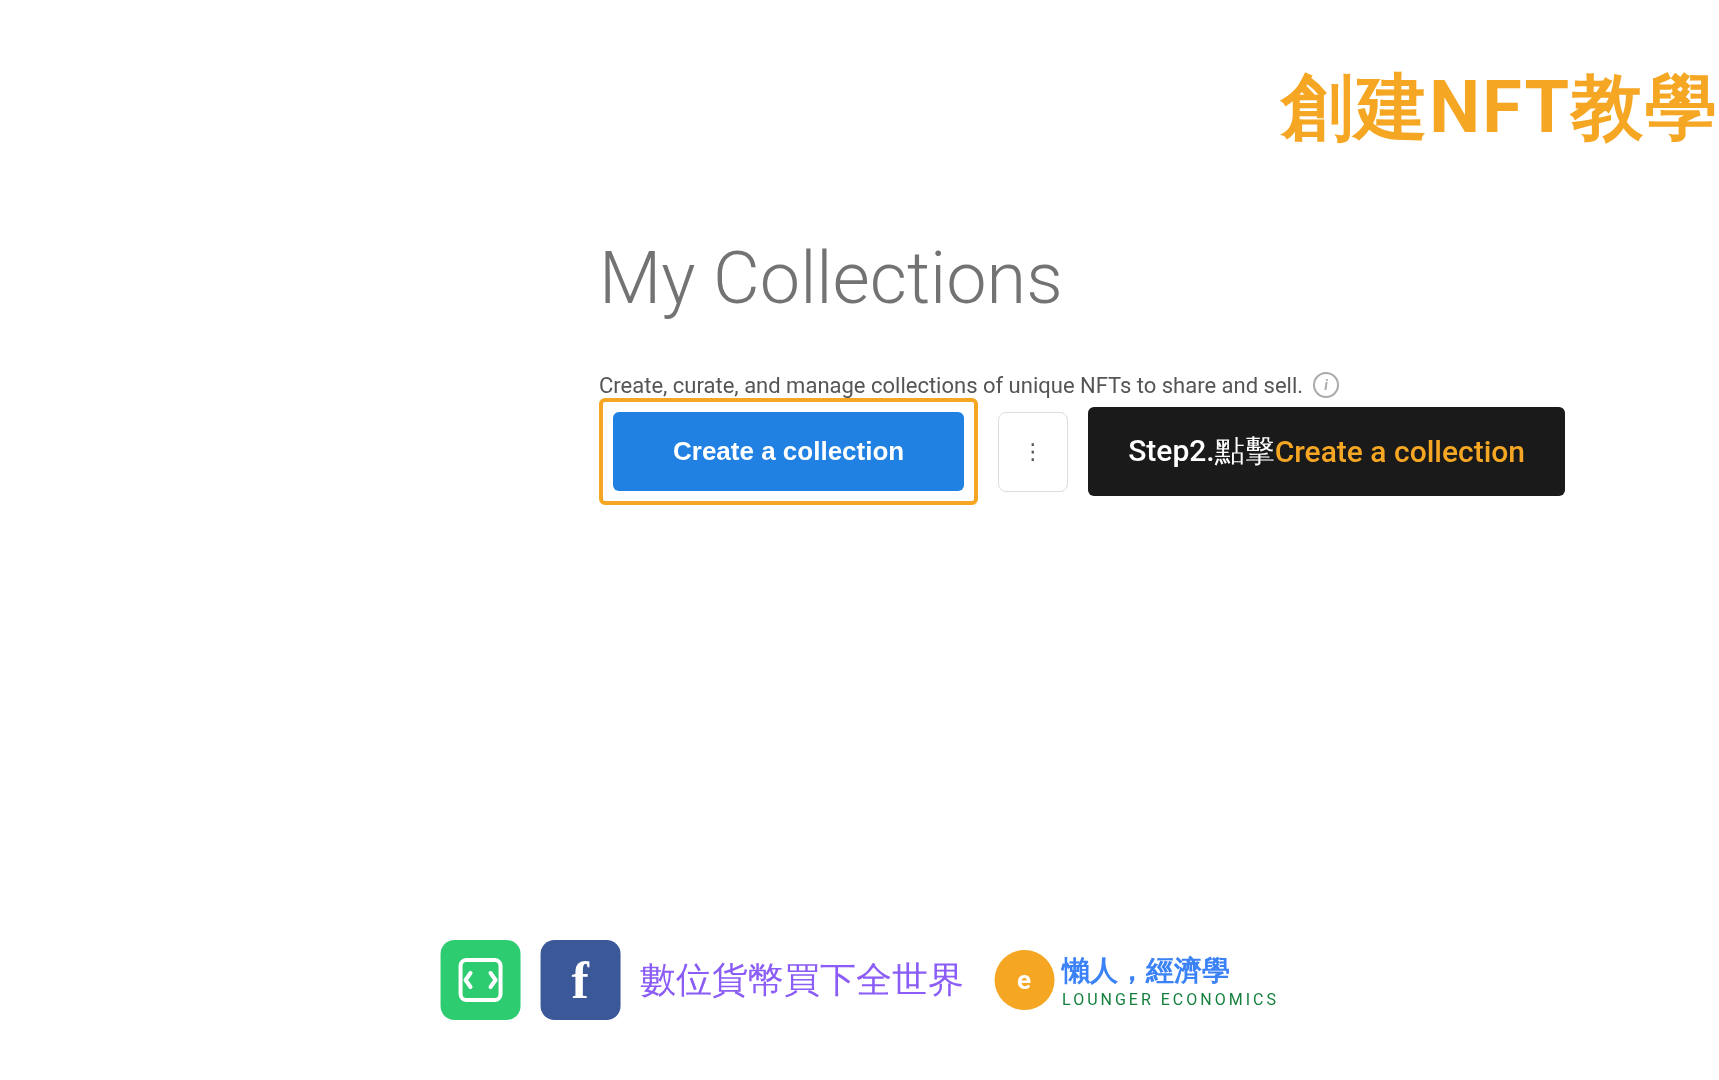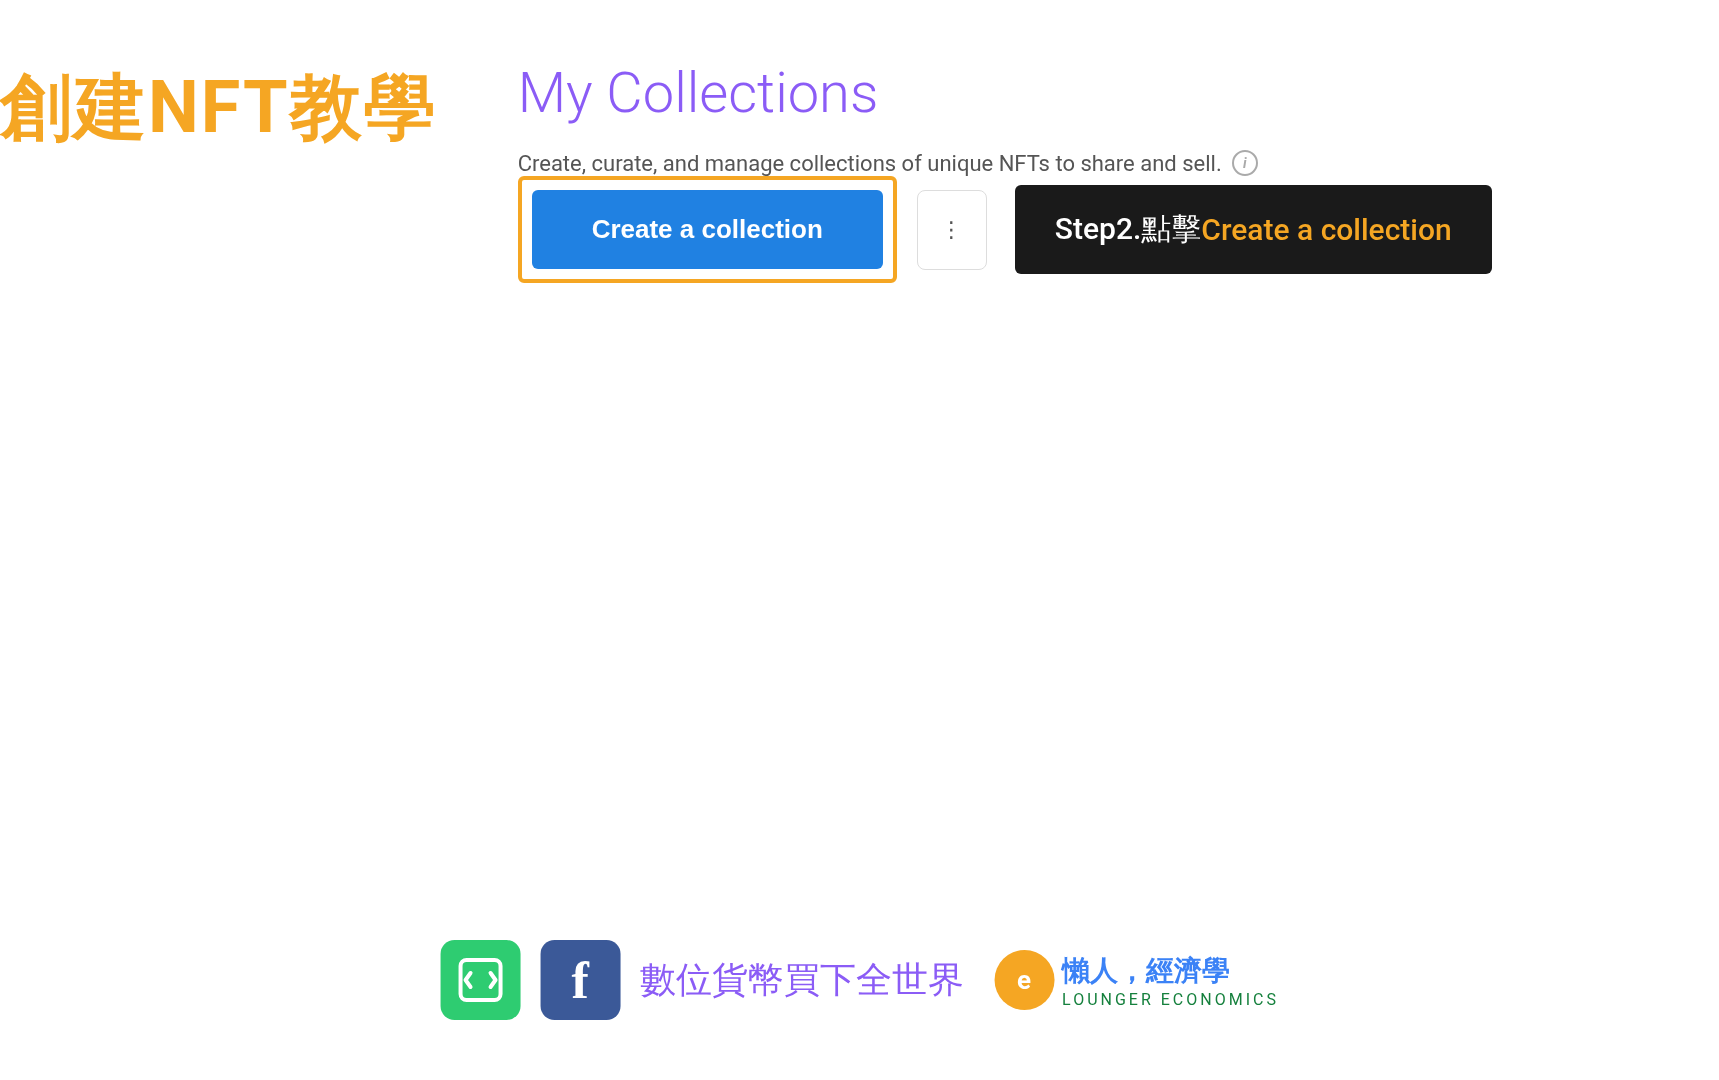--- a/index.html
+++ b/index.html
@@ -13,43 +13,43 @@
       height: 1080px;
       background: #ffffff;
       font-family: -apple-system, BlinkMacSystemFont, 'Segoe UI', Roboto, sans-serif;
       overflow: hidden;
     }
 
     .page-wrapper {
       width: 100%;
       height: 100%;
       display: flex;
-      flex-direction: row;
-      align-items: flex-start;
+      flex-direction: column;
+      align-items: flex-end;
       padding-top: 60px;
     }
 
     .page-title {
       font-size: 72px;
       font-weight: bold;
       color: #f5a623;
       margin-bottom: 80px;
       letter-spacing: 2px;
     }
 
     .collections-section {
       width: 1200px;
       padding-left: 80px;
     }
 
     .section-heading {
-      font-size: 56px;
+      font-size: 72px;
       font-weight: 300;
-      color: #8b5cf6;
-      margin-bottom: 24px;
+      color: #737373;
+      margin-bottom: 51px;
     }
 
     .subtitle-row {
       display: flex;
       align-items: center;
       gap: 10px;
     }
 
     .subtitle-text {
       font-size: 22px;
@@ -113,21 +113,20 @@
     .step-label {
       background: #1a1a1a;
       color: white;
       font-size: 30px;
       font-weight: 500;
       padding: 24px 40px;
       border-radius: 6px;
       display: flex;
       align-items: center;
       gap: 0;
-      margin-left: 8px;
     }
 
     .step-label .highlight {
       color: #f5a623;
     }
 
     .footer-bar {
       position: absolute;
       bottom: 60px;
       left: 50%;

